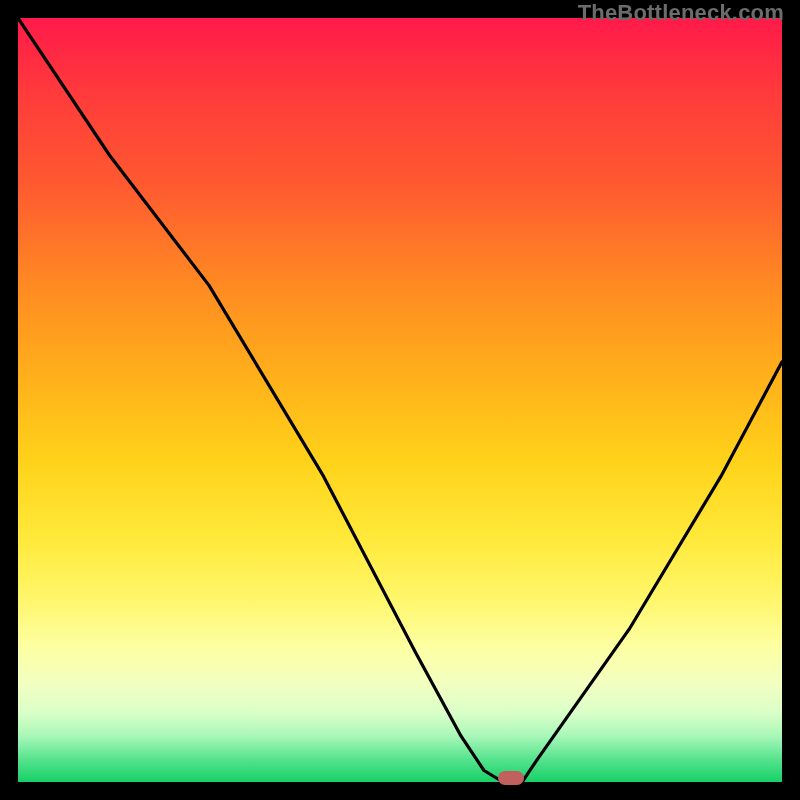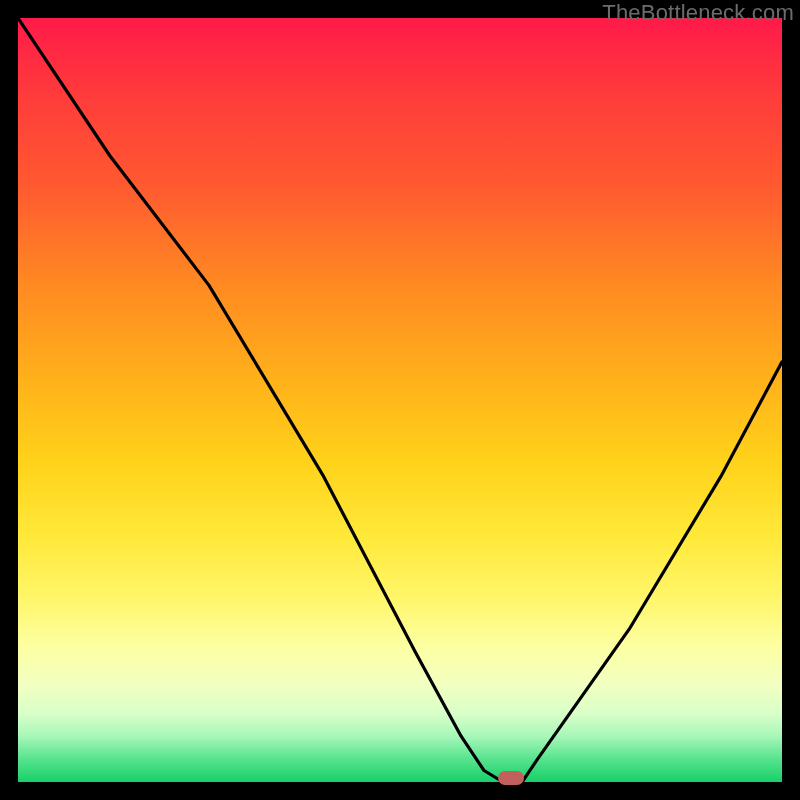--- a/index.html
+++ b/index.html
@@ -51,24 +51,24 @@
     position: absolute;
     width: 26px;
     height: 14px;
     border-radius: 7px;
     background: #c1605c;
     transform: translate(-50%, -50%);
   }
   .watermark {
     position: absolute;
     top: 0px;
-    right: 6px;
+    right: 16px;
     font-family: Arial, Helvetica, sans-serif;
     font-size: 22px;
-    font-weight: 400;
+    font-weight: 700;
     color: #6c6c6c;
     letter-spacing: 0.2px;
   }
 </style>
 </head>
 <body>
 
 <div class="frame">
   <div class="plot-area">
     <svg class="curve" viewBox="0 0 764 764" preserveAspectRatio="none">

